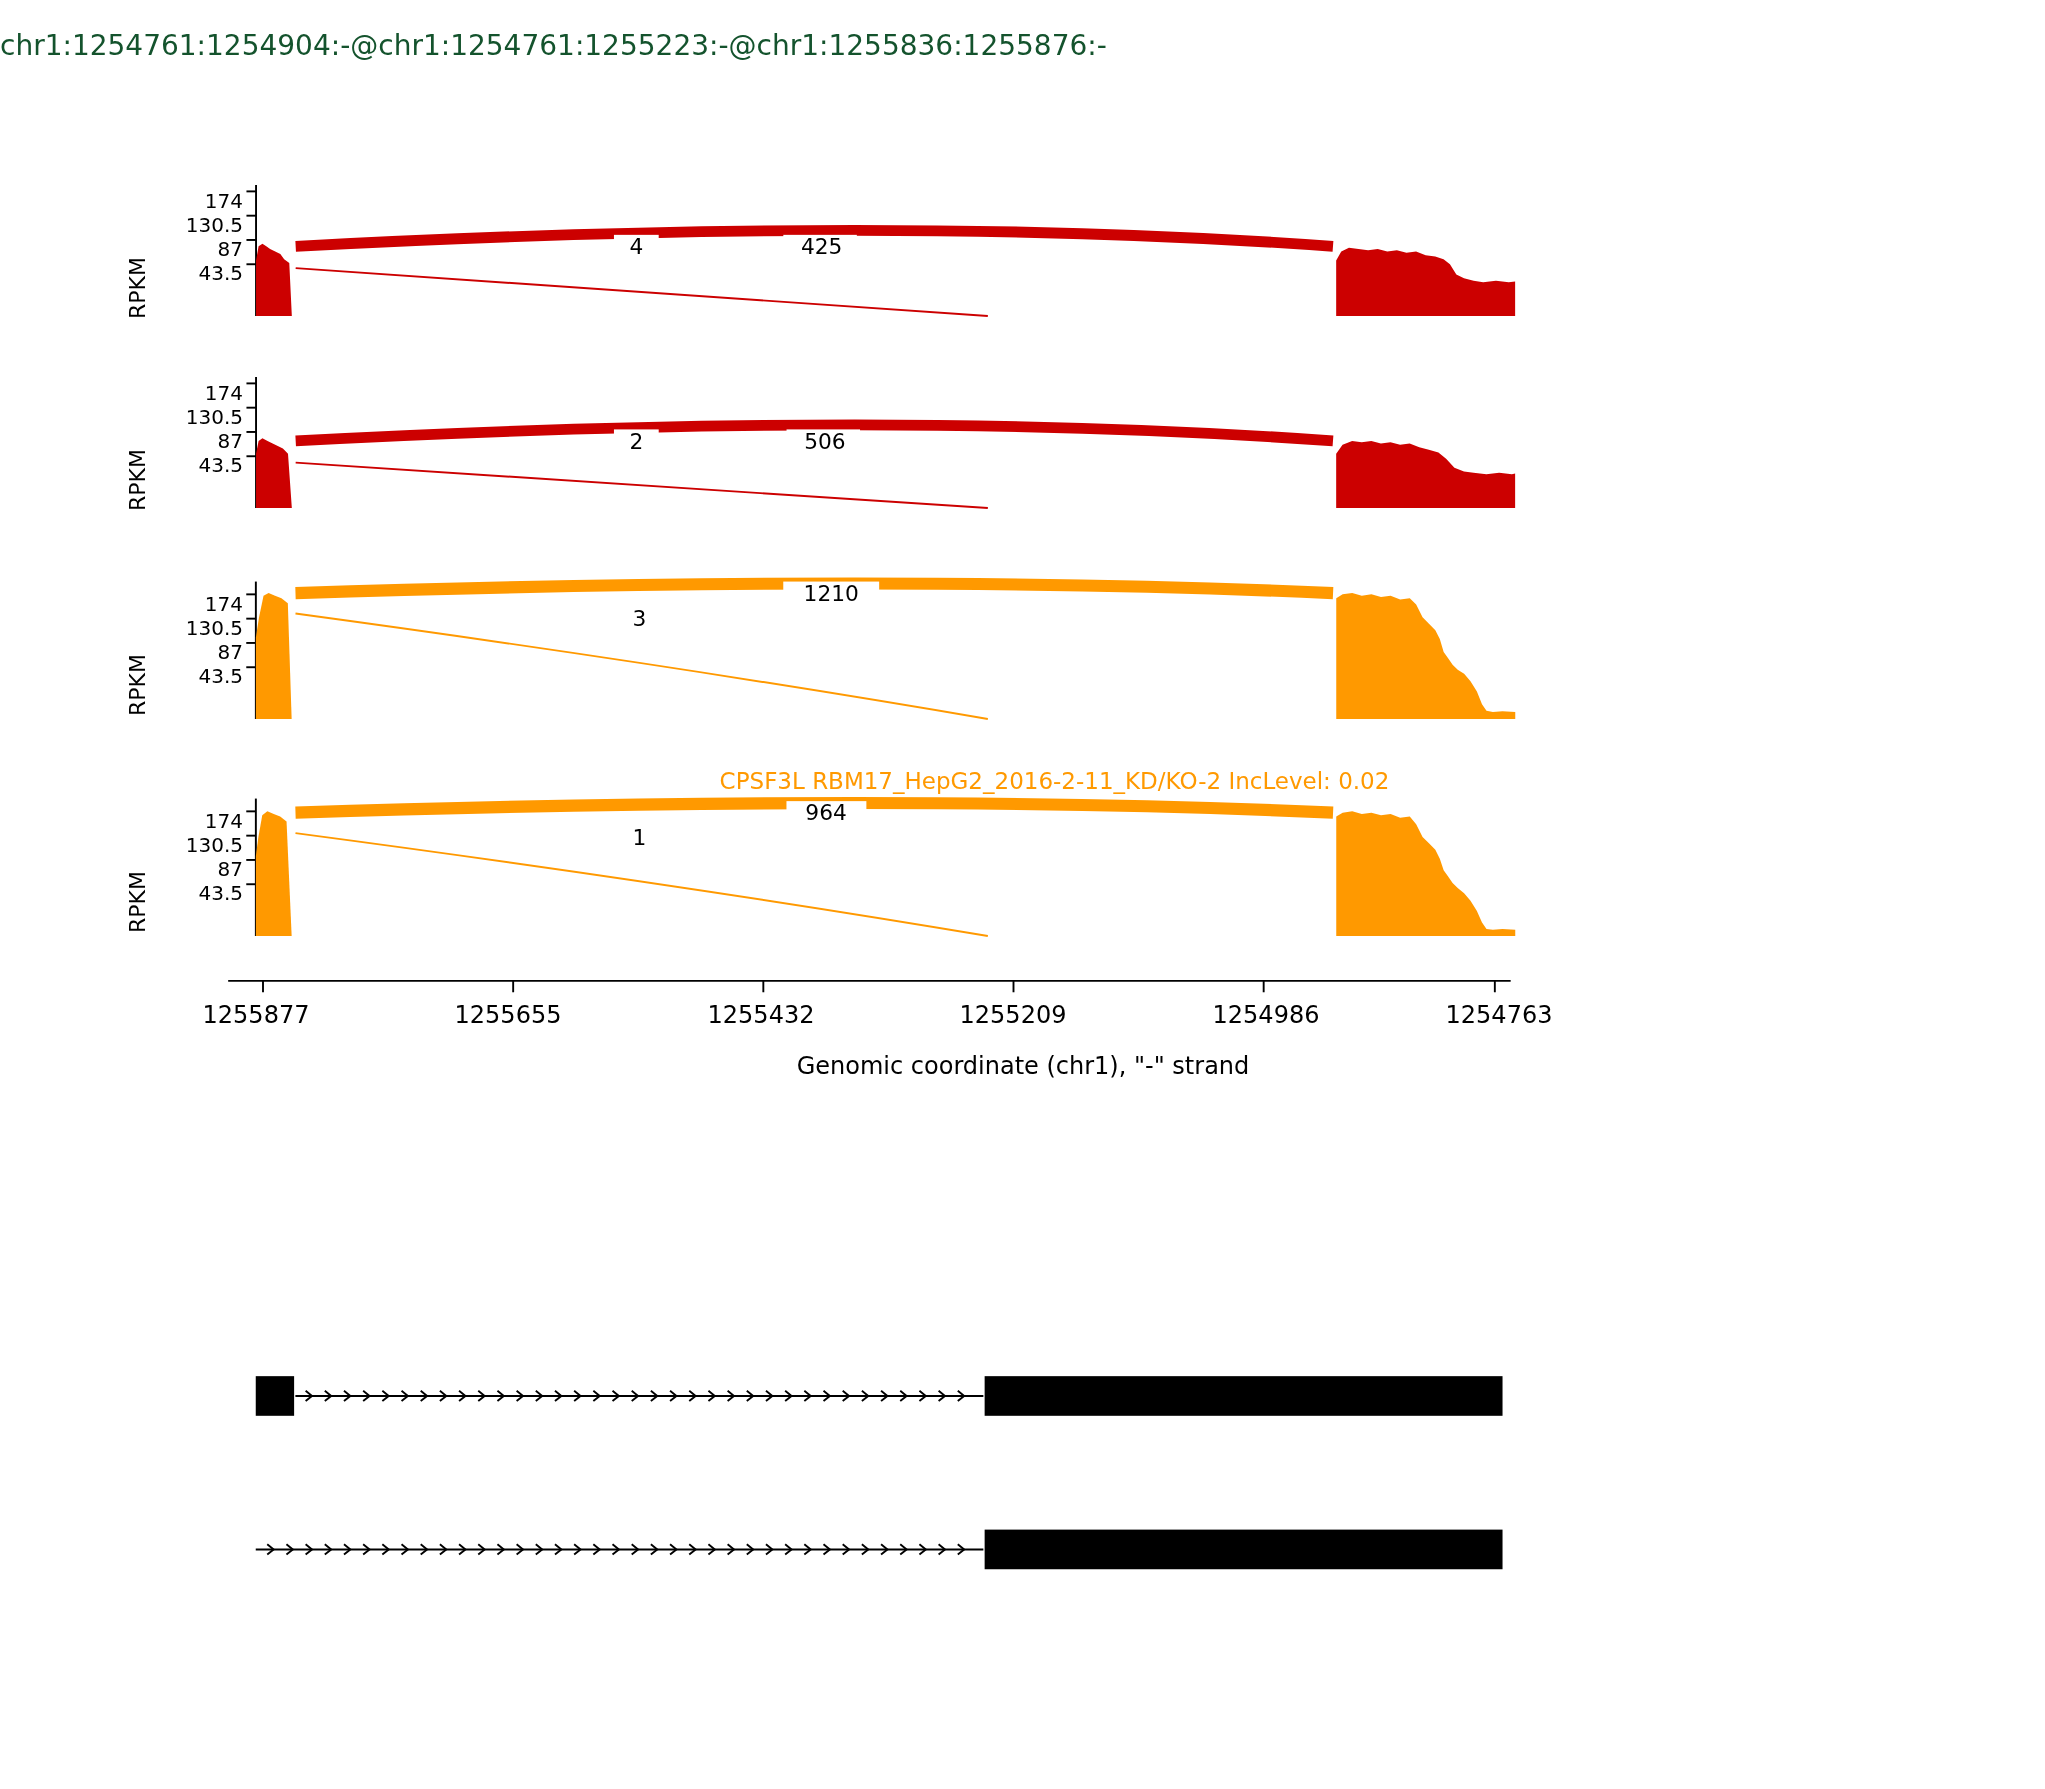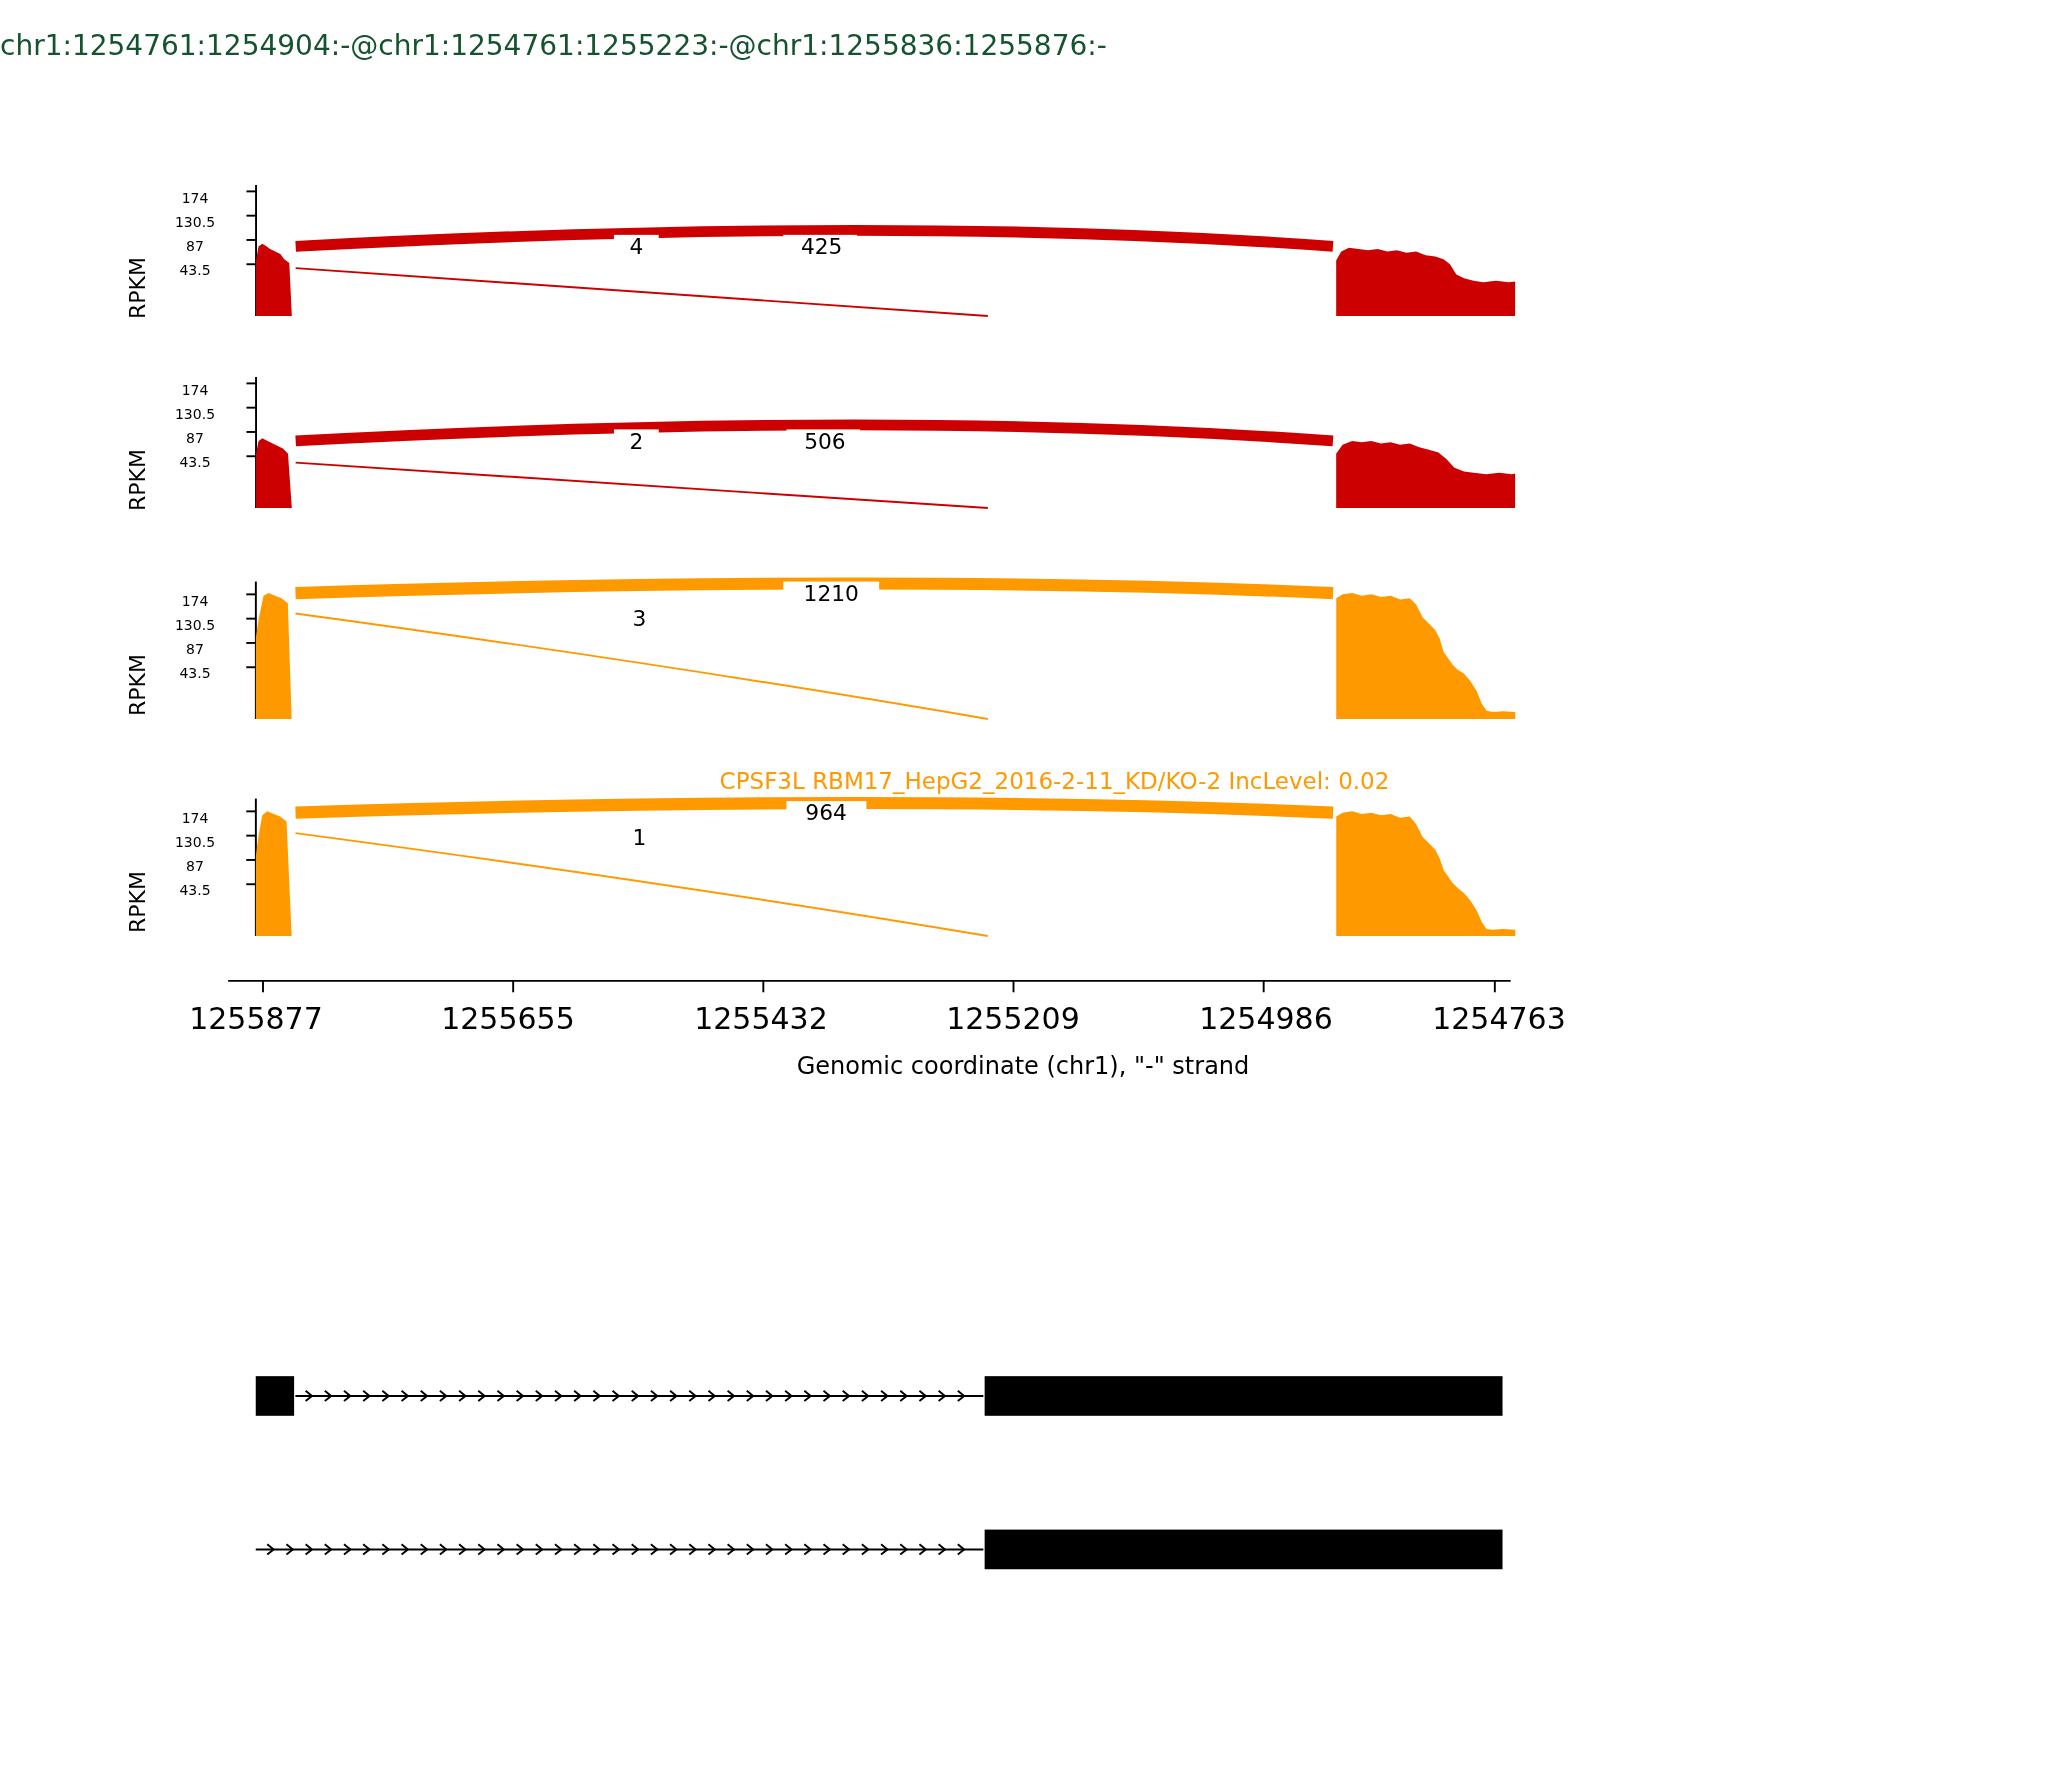--- a/index.html
+++ b/index.html
@@ -35,23 +35,23 @@
   .panel-ylabel {
     position: absolute;
     font-size: 22px;
     color: #000;
     transform: rotate(-90deg);
     transform-origin: left top;
     white-space: nowrap;
   }
   .panel-yticks {
     position: absolute;
-    font-size: 14px;
+    font-size: 20px;
     color: #000;
-    text-align: center;
+    text-align: right;
     line-height: 1;
   }
   .panel-yticks div {
     height: 24px;
   }
   .panel-title {
     position: absolute;
     font-size: 23px;
     white-space: nowrap;
     text-align: center;
@@ -65,21 +65,21 @@
   
   #axis-area {
     position: absolute;
     left: 0;
     top: 972px;
     width: 2046px;
     height: 115px;
   }
   .axis-tick-label {
     position: absolute;
-    font-size: 30px;
+    font-size: 24px;
     color: #000;
     text-align: center;
     white-space: nowrap;
   }
   #axis-label {
     position: absolute;
     top: 1052px;
     left: 0;
     width: 2046px;
     text-align: center;

